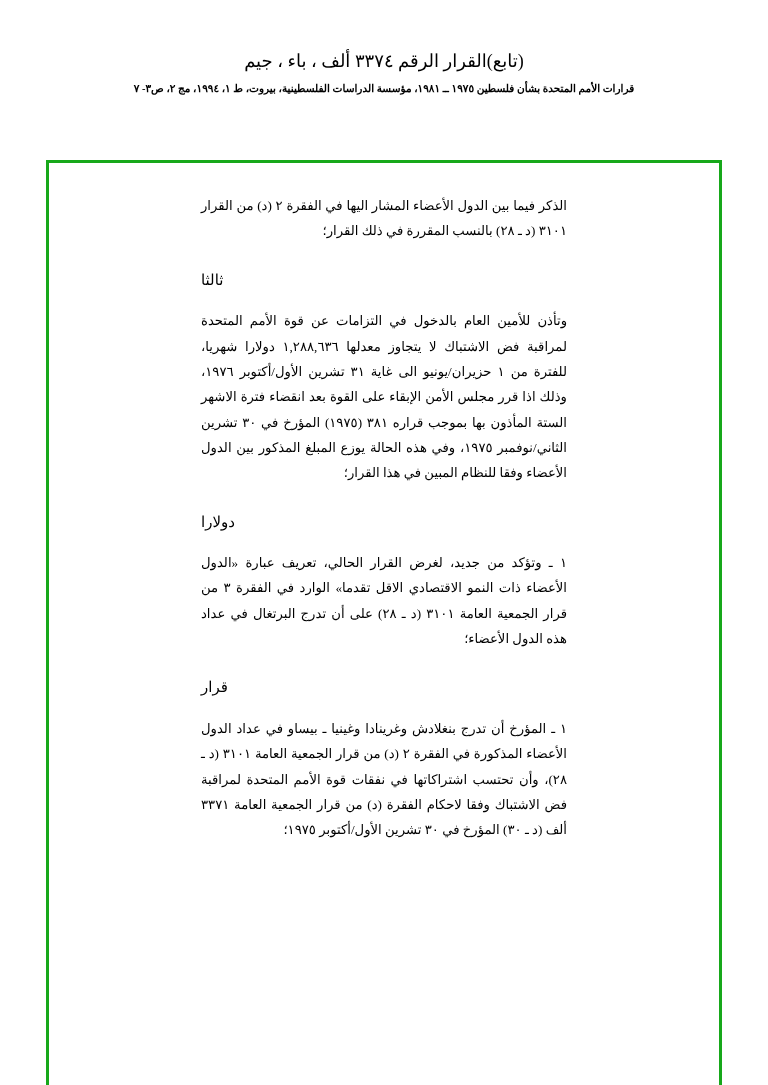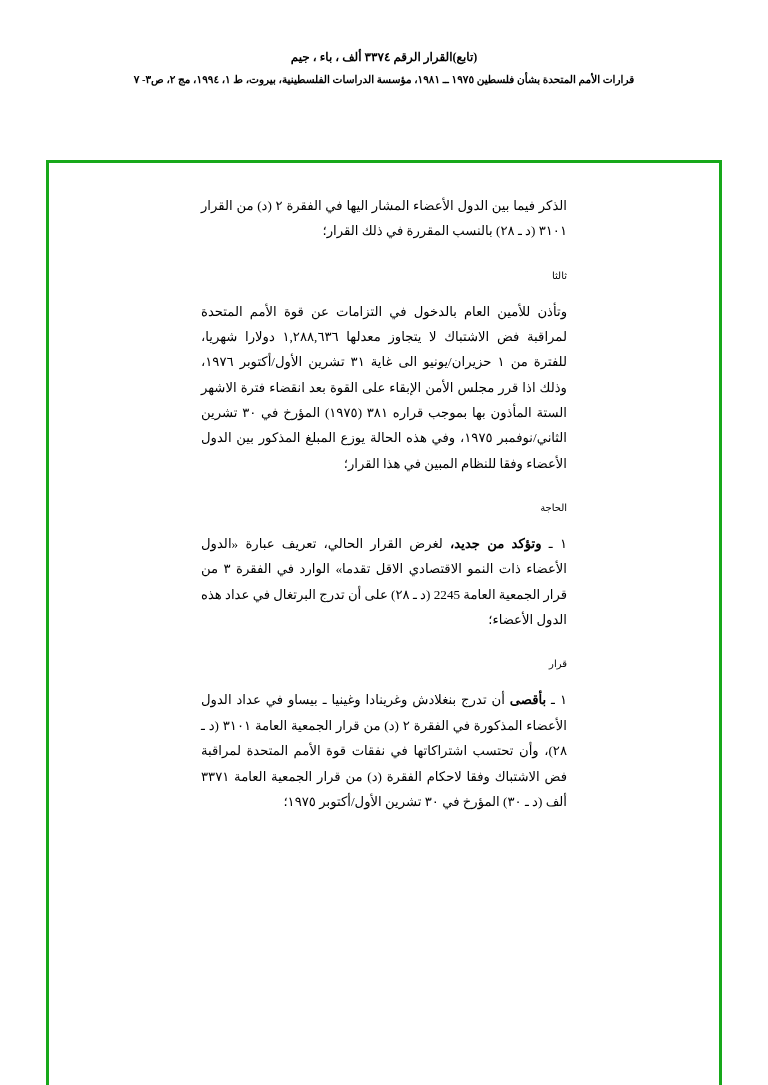--- a/index.html
+++ b/index.html
@@ -23,22 +23,22 @@
     box-sizing: border-box;
     padding: 0;
   }
 
   .header {
     text-align: center;
     margin-top: 48px;
   }
 
   .header-title {
-    font-size: 12px;
-    font-weight: bold;
+    font-size: 18px;
+    font-weight: normal;
     letter-spacing: 0px;
     line-height: 1.5;
     direction: rtl;
   }
 
   .header-source {
     font-size: 10.5px;
     font-weight: bold;
     margin-top: 7px;
     direction: rtl;
@@ -71,29 +71,29 @@
     font-size: 13.2px;
     line-height: 1.92;
     text-align: justify;
   }
 
   p.para.first {
     margin-top: 8px;
   }
 
   .section-head {
-    text-align: right;
-    font-size: 10px;
+    text-align: left;
+    font-size: 15px;
     font-weight: normal;
     margin: 22px 0 14px 0;
     line-height: 1.9;
   }
 
   b.strong {
-    font-weight: bold;
+    font-weight: normal;
   }
 </style>
 </head>
 <body>
 
 <div class="page">
 
   <div class="header">
     <div class="header-title">(تابع)القرار الرقم ٣٣٧٤ ألف ، باء ، جيم</div>
     <div class="header-source">قرارات الأمم المتحدة بشأن فلسطين ١٩٧٥ ــ ١٩٨١، مؤسسة الدراسات الفلسطينية، بيروت، ط ١، ١٩٩٤، مج ٢، ص٣- ٧</div>
@@ -101,26 +101,26 @@
 
   <div class="frame">
     <div class="content">
 
       <p class="para first">الذكر فيما بين الدول الأعضاء المشار اليها في الفقرة ٢ (د) من القرار ٣١٠١ (د ـ ٢٨) بالنسب المقررة في ذلك القرار؛</p>
 
       <div class="section-head">ثالثا</div>
 
       <p class="para">وتأذن للأمين العام بالدخول في التزامات عن قوة الأمم المتحدة لمراقبة فض الاشتباك لا يتجاوز معدلها ١,٢٨٨,٦٣٦ دولارا شهريا، للفترة من ١ حزيران/يونيو الى غاية ٣١ تشرين الأول/أكتوبر ١٩٧٦، وذلك اذا قرر مجلس الأمن الإبقاء على القوة بعد انقضاء فترة الاشهر الستة المأذون بها بموجب قراره ٣٨١ (١٩٧٥) المؤرخ في ٣٠ تشرين الثاني/نوفمبر ١٩٧٥، وفي هذه الحالة يوزع المبلغ المذكور بين الدول الأعضاء وفقا للنظام المبين في هذا القرار؛</p>
 
-      <div class="section-head">الحاجة</div>
+      <div class="section-head">دولارا</div>
 
-      <p class="para"><span>١ ـ </span><b class="strong">وتؤكد من جديد،</b><span> لغرض القرار الحالي، تعريف عبارة «الدول الأعضاء ذات النمو الاقتصادي الاقل تقدما» الوارد في الفقرة ٣ من قرار الجمعية العامة 2245 (د ـ ٢٨) على أن تدرج البرتغال في عداد هذه الدول الأعضاء؛</span></p>
+      <p class="para"><span>١ ـ </span><b class="strong">وتؤكد من جديد،</b><span> لغرض القرار الحالي، تعريف عبارة «الدول الأعضاء ذات النمو الاقتصادي الاقل تقدما» الوارد في الفقرة ٣ من قرار الجمعية العامة ٣١٠١ (د ـ ٢٨) على أن تدرج البرتغال في عداد هذه الدول الأعضاء؛</span></p>
 
 
 
       <div class="section-head">قرار</div>
 
-      <p class="para"><span>١ ـ </span><b class="strong">بأقصى</b><span> أن تدرج بنغلادش وغرينادا وغينيا ـ بيساو في عداد الدول الأعضاء المذكورة في الفقرة ٢ (د) من قرار الجمعية العامة ٣١٠١ (د ـ ٢٨)، وأن تحتسب اشتراكاتها في نفقات قوة الأمم المتحدة لمراقبة فض الاشتباك وفقا لاحكام الفقرة (د) من قرار الجمعية العامة ٣٣٧١ ألف (د ـ ٣٠) المؤرخ في ٣٠  تشرين الأول/أكتوبر ١٩٧٥؛</span></p>
+      <p class="para"><span>١ ـ </span><b class="strong">المؤرخ</b><span> أن تدرج بنغلادش وغرينادا وغينيا ـ بيساو في عداد الدول الأعضاء المذكورة في الفقرة ٢ (د) من قرار الجمعية العامة ٣١٠١ (د ـ ٢٨)، وأن تحتسب اشتراكاتها في نفقات قوة الأمم المتحدة لمراقبة فض الاشتباك وفقا لاحكام الفقرة (د) من قرار الجمعية العامة ٣٣٧١ ألف (د ـ ٣٠) المؤرخ في ٣٠  تشرين الأول/أكتوبر ١٩٧٥؛</span></p>
 
     </div>
   </div>
 
 </div>
 
 </body></html>

